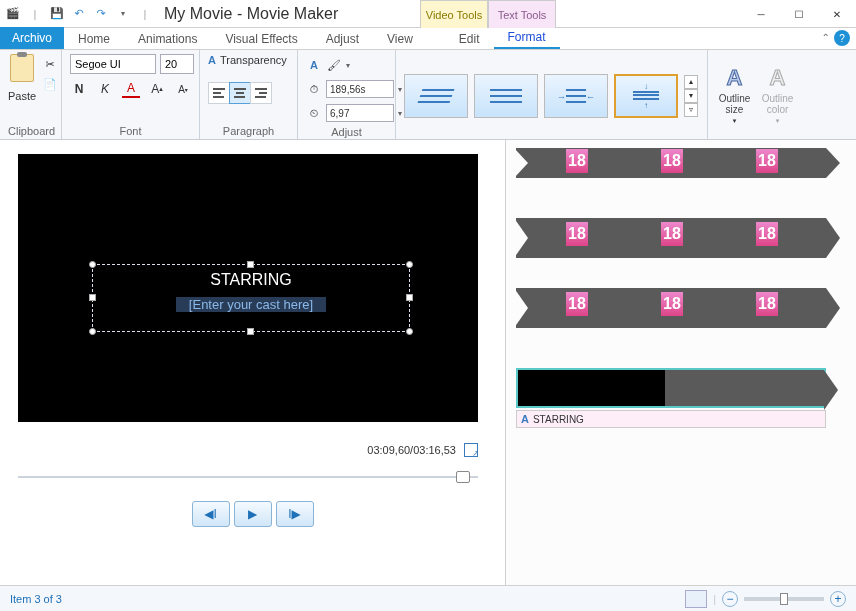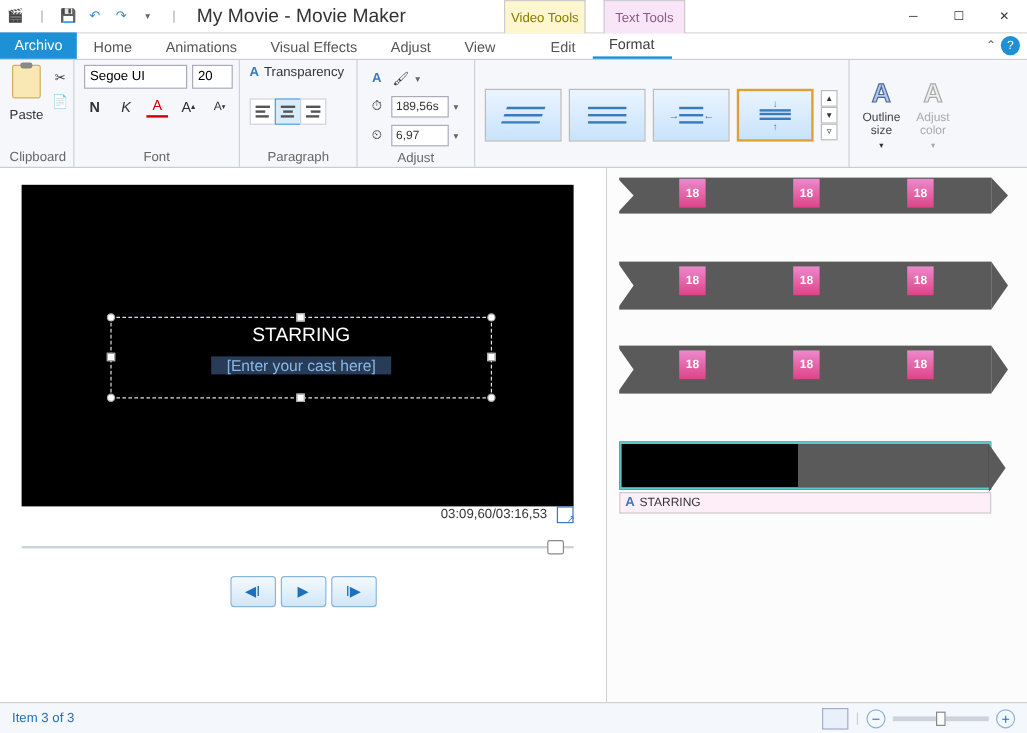--- a/index.html
+++ b/index.html
@@ -6,29 +6,29 @@
 body { width: 856px; height: 611px; background: #fff; overflow: hidden; font-size: 12px; color: #333; }
 
 
 .titlebar { height: 28px; background: #fff; border-bottom: 1px solid #d0d0d0; display: flex; align-items: center; position: relative; }
 .titlebar .qat { display: flex; align-items: center; gap: 4px; padding-left: 4px; }
 .titlebar .qat-icon { width: 18px; height: 18px; display: flex; align-items: center; justify-content: center; font-size: 11px; }
 .titlebar .title { margin-left: 10px; font-size: 16px; color: #333; }
 .titlebar .context-tabs { position: absolute; left: 420px; top: 0; height: 28px; display: flex; }
 .ctx-tab { width: 68px; height: 28px; display: flex; align-items: center; justify-content: center; font-size: 11px; border: 1px solid #ccc; border-bottom: none; }
 .ctx-video { background: #fdf6ce; color: #8a7a00; }
-.ctx-text { background: #f8e6f8; color: #8a5a8a; margin-left: 15px; }
+.ctx-text { background: #f8e6f8; color: #8a5a8a; }
 .win-controls { position: absolute; right: 0; top: 0; display: flex; }
 .win-btn { width: 38px; height: 28px; display: flex; align-items: center; justify-content: center; font-size: 10px; }
 
 
 .tabrow { height: 22px; background: #fff; display: flex; align-items: flex-end; border-bottom: 1px solid #d0d0d0; position: relative; }
 .tab { padding: 3px 14px; font-size: 12px; color: #555; }
 .tab.file { background: #1e90d6; color: #fff; padding: 4px 12px; }
-.tab.active { color: #404040; border-bottom: 2px solid #1e90d6; }
+.tab.active { color: #1d4ed8; border-bottom: 2px solid #1e90d6; }
 .tabrow .help { position: absolute; right: 6px; top: 2px; width: 16px; height: 16px; border-radius: 8px; background: #1e90d6; color: #fff; font-size: 10px; display: flex; align-items: center; justify-content: center; }
 .tabrow .collapse { position: absolute; right: 26px; top: 4px; font-size: 10px; color: #666; }
 
 
 .ribbon { height: 90px; background: #f5f7fa; border-bottom: 1px solid #c8cdd4; display: flex; }
 .group { border-right: 1px solid #cdd3da; padding: 4px 8px 2px; display: flex; flex-direction: column; justify-content: space-between; }
 .group-label { text-align: center; font-size: 11px; color: #666; margin-top: 2px; }
 .group-body { flex: 1; display: flex; align-items: flex-start; gap: 6px; }
 .vstack { display: flex; flex-direction: column; gap: 4px; }
 .hstack { display: flex; align-items: center; gap: 4px; }
@@ -45,21 +45,21 @@
 
 .transp { display: flex; align-items: center; gap: 4px; font-size: 11px; margin-bottom: 6px; }
 .align-group { display: flex; }
 .align-btn { width: 22px; height: 22px; border: 1px solid #cdd3da; background: #fff; display: flex; align-items: center; justify-content: center; margin-right: -1px; }
 .align-btn.sel { background: #d8ecfb; border-color: #5aa0d8; }
 .align-lines { width: 12px; height: 10px; position: relative; }
 .align-lines span { position: absolute; height: 1.5px; background: #555; left: 0; }
 
 .adjust-row { display: flex; align-items: center; gap: 4px; height: 22px; }
 .adjust-row .icon { width: 16px; height: 16px; display: flex; align-items: center; justify-content: center; font-size: 11px; }
-.spin { width: 48px; height: 18px; border: 1px solid #aab; background: #fff; font-size: 10px; padding: 0 3px; display: flex; align-items: center; }
+.spin { width: 68px; height: 18px; border: 1px solid #aab; background: #fff; font-size: 10px; padding: 0 3px; display: flex; align-items: center; }
 
 .effects-gal { display: flex; gap: 6px; align-items: center; }
 .eff-item { width: 64px; height: 44px; border: 1px solid #bbb; background: linear-gradient(#eaf4ff,#c8e3fb); display: flex; align-items: center; justify-content: center; position: relative; }
 .eff-item.sel { border: 2px solid #e0a030; }
 .eff-lines { width: 32px; height: 18px; display: flex; flex-direction: column; justify-content: space-around; }
 .eff-lines span { height: 2px; background: #3a7abf; }
 .eff-scroll { width: 14px; display: flex; flex-direction: column; }
 .eff-scroll div { height: 14px; border: 1px solid #bbb; background: #fff; font-size: 8px; display: flex; align-items: center; justify-content: center; }
 
 .outline-btn { display: flex; flex-direction: column; align-items: center; gap: 2px; width: 44px; }
@@ -67,34 +67,34 @@
 .outline-A.gray { -webkit-text-stroke: 1px #aaa; color: #eee; }
 
 
 .workspace { height: 445px; display: flex; background: #fff; }
 .preview-pane { width: 506px; border-right: 1px solid #d0d0d0; padding: 10px 18px; display: flex; flex-direction: column; }
 .preview { width: 460px; height: 268px; background: #000; position: relative; margin-top: 4px; }
 .textbox-sel { position: absolute; left: 74px; top: 110px; width: 318px; height: 68px; border: 1px dashed #dde; }
 .sel-handle { width: 7px; height: 7px; background: #fff; border: 1px solid #aaa; border-radius: 50%; position: absolute; }
 .tb-title { color: #fff; font-size: 16px; text-align: center; margin-top: 6px; }
 .tb-placeholder { color: #8ab8e8; background: rgba(100,150,220,0.4); font-size: 13px; text-align: center; margin: 8px auto 0; width: 150px; }
-.time-readout { text-align: right; font-size: 11px; color: #333; margin-top: 0; display: flex; justify-content: flex-end; align-items: center; gap: 8px; width: 460px; }
+.time-readout { text-align: right; font-size: 11px; color: #333; margin-top: 21px; display: flex; justify-content: flex-end; align-items: center; gap: 8px; width: 460px; }
 .fs-icon { width: 14px; height: 14px; border: 1px solid #3a7abf; position: relative; }
 .seek { width: 460px; height: 20px; margin-top: 10px; position: relative; }
 .seek-track { position: absolute; top: 9px; left: 0; right: 0; height: 2px; background: #cdd3da; }
 .seek-thumb { position: absolute; top: 4px; left: 438px; width: 14px; height: 12px; background: #fff; border: 1px solid #888; border-radius: 2px; }
 .play-controls { display: flex; justify-content: center; gap: 4px; margin-top: 14px; }
 .pc-btn { width: 38px; height: 26px; border: 1px solid #8ab4d8; background: linear-gradient(#f4faff,#d0e6f8); border-radius: 3px; display: flex; align-items: center; justify-content: center; color: #1e70b8; }
 
 .timeline-pane { flex: 1; padding: 8px 10px; overflow: hidden; background: #fcfcfc; }
 .clip-strip { width: 310px; height: 40px; background: #5a5a5a; margin-bottom: 20px; position: relative; }
 .clip-strip::before, .clip-strip::after { content: ''; position: absolute; top: 0; width: 0; height: 0; border-top: 20px solid transparent; border-bottom: 20px solid transparent; }
 .clip-strip::before { left: -2px; border-left: 14px solid #fcfcfc; }
 .clip-strip::after { right: -14px; border-left: 14px solid #5a5a5a; }
-.age-badge { position: absolute; width: 22px; height: 24px; background: linear-gradient(#e8c,#d48); color: #fff; font-size: 10px; font-weight: bold; display: flex; align-items: center; justify-content: center; top: 4px; }
+.age-badge { position: absolute; width: 22px; height: 24px; background: linear-gradient(#e8c,#d48); color: #fff; font-size: 16px; font-weight: bold; display: flex; align-items: center; justify-content: center; top: 4px; }
 .clip-strip.cs1 { margin-top: 0; height: 30px;}
 .clip-strip.cs1::before,.clip-strip.cs1::after{border-top-width:15px;border-bottom-width:15px;}
 .clip-title { width: 310px; height: 40px; background: #000; position: relative; border: 2px solid #5ac8c8; margin-top: 40px; }
 .clip-title .gray-half { position: absolute; left: 48%; top: 0; right: 0; bottom: 0; background: #5a5a5a; }
 .clip-title::after { content: ''; position: absolute; right: -14px; top: 0; border-top: 20px solid transparent; border-bottom: 20px solid transparent; border-left: 14px solid #5a5a5a; }
 .caption-track { width: 310px; height: 18px; background: #fdeef8; border: 1px solid #ccc; display: flex; align-items: center; padding: 0 4px; font-size: 10px; gap: 4px; margin-top:2px;}
 .caption-track .A { color: #3a7abf; font-weight: bold; font-size: 11px; }
 
 
 .statusbar { height: 26px; border-top: 1px solid #d0d0d0; background: #f4f7fb; display: flex; align-items: center; padding: 0 10px; font-size: 11px; color: #1e70b8; }
@@ -282,21 +282,21 @@
 
   <div class="group" style="width:96px;border-right:none">
     <div class="group-body" style="align-items:center;justify-content:center">
       <div class="outline-btn">
         <div class="outline-A">A</div>
         <span style="font-size:10px;text-align:center;color:#444">Outline size</span>
           <span style="font-size:7px">▾</span>
       </div>
       <div class="outline-btn">
         <div class="outline-A gray">A</div>
-        <span style="font-size:10px;text-align:center;color:#aaa">Adjust color</span>
+        <span style="font-size:10px;text-align:center;color:#aaa">Outline color</span>
           <span style="font-size:7px;color:#aaa">▾</span>
       </div>
     </div>
     <div class="group-label"></div>
   </div>
 </div>
 
 <div class="workspace">
   <div class="preview-pane">
     <div class="preview">

